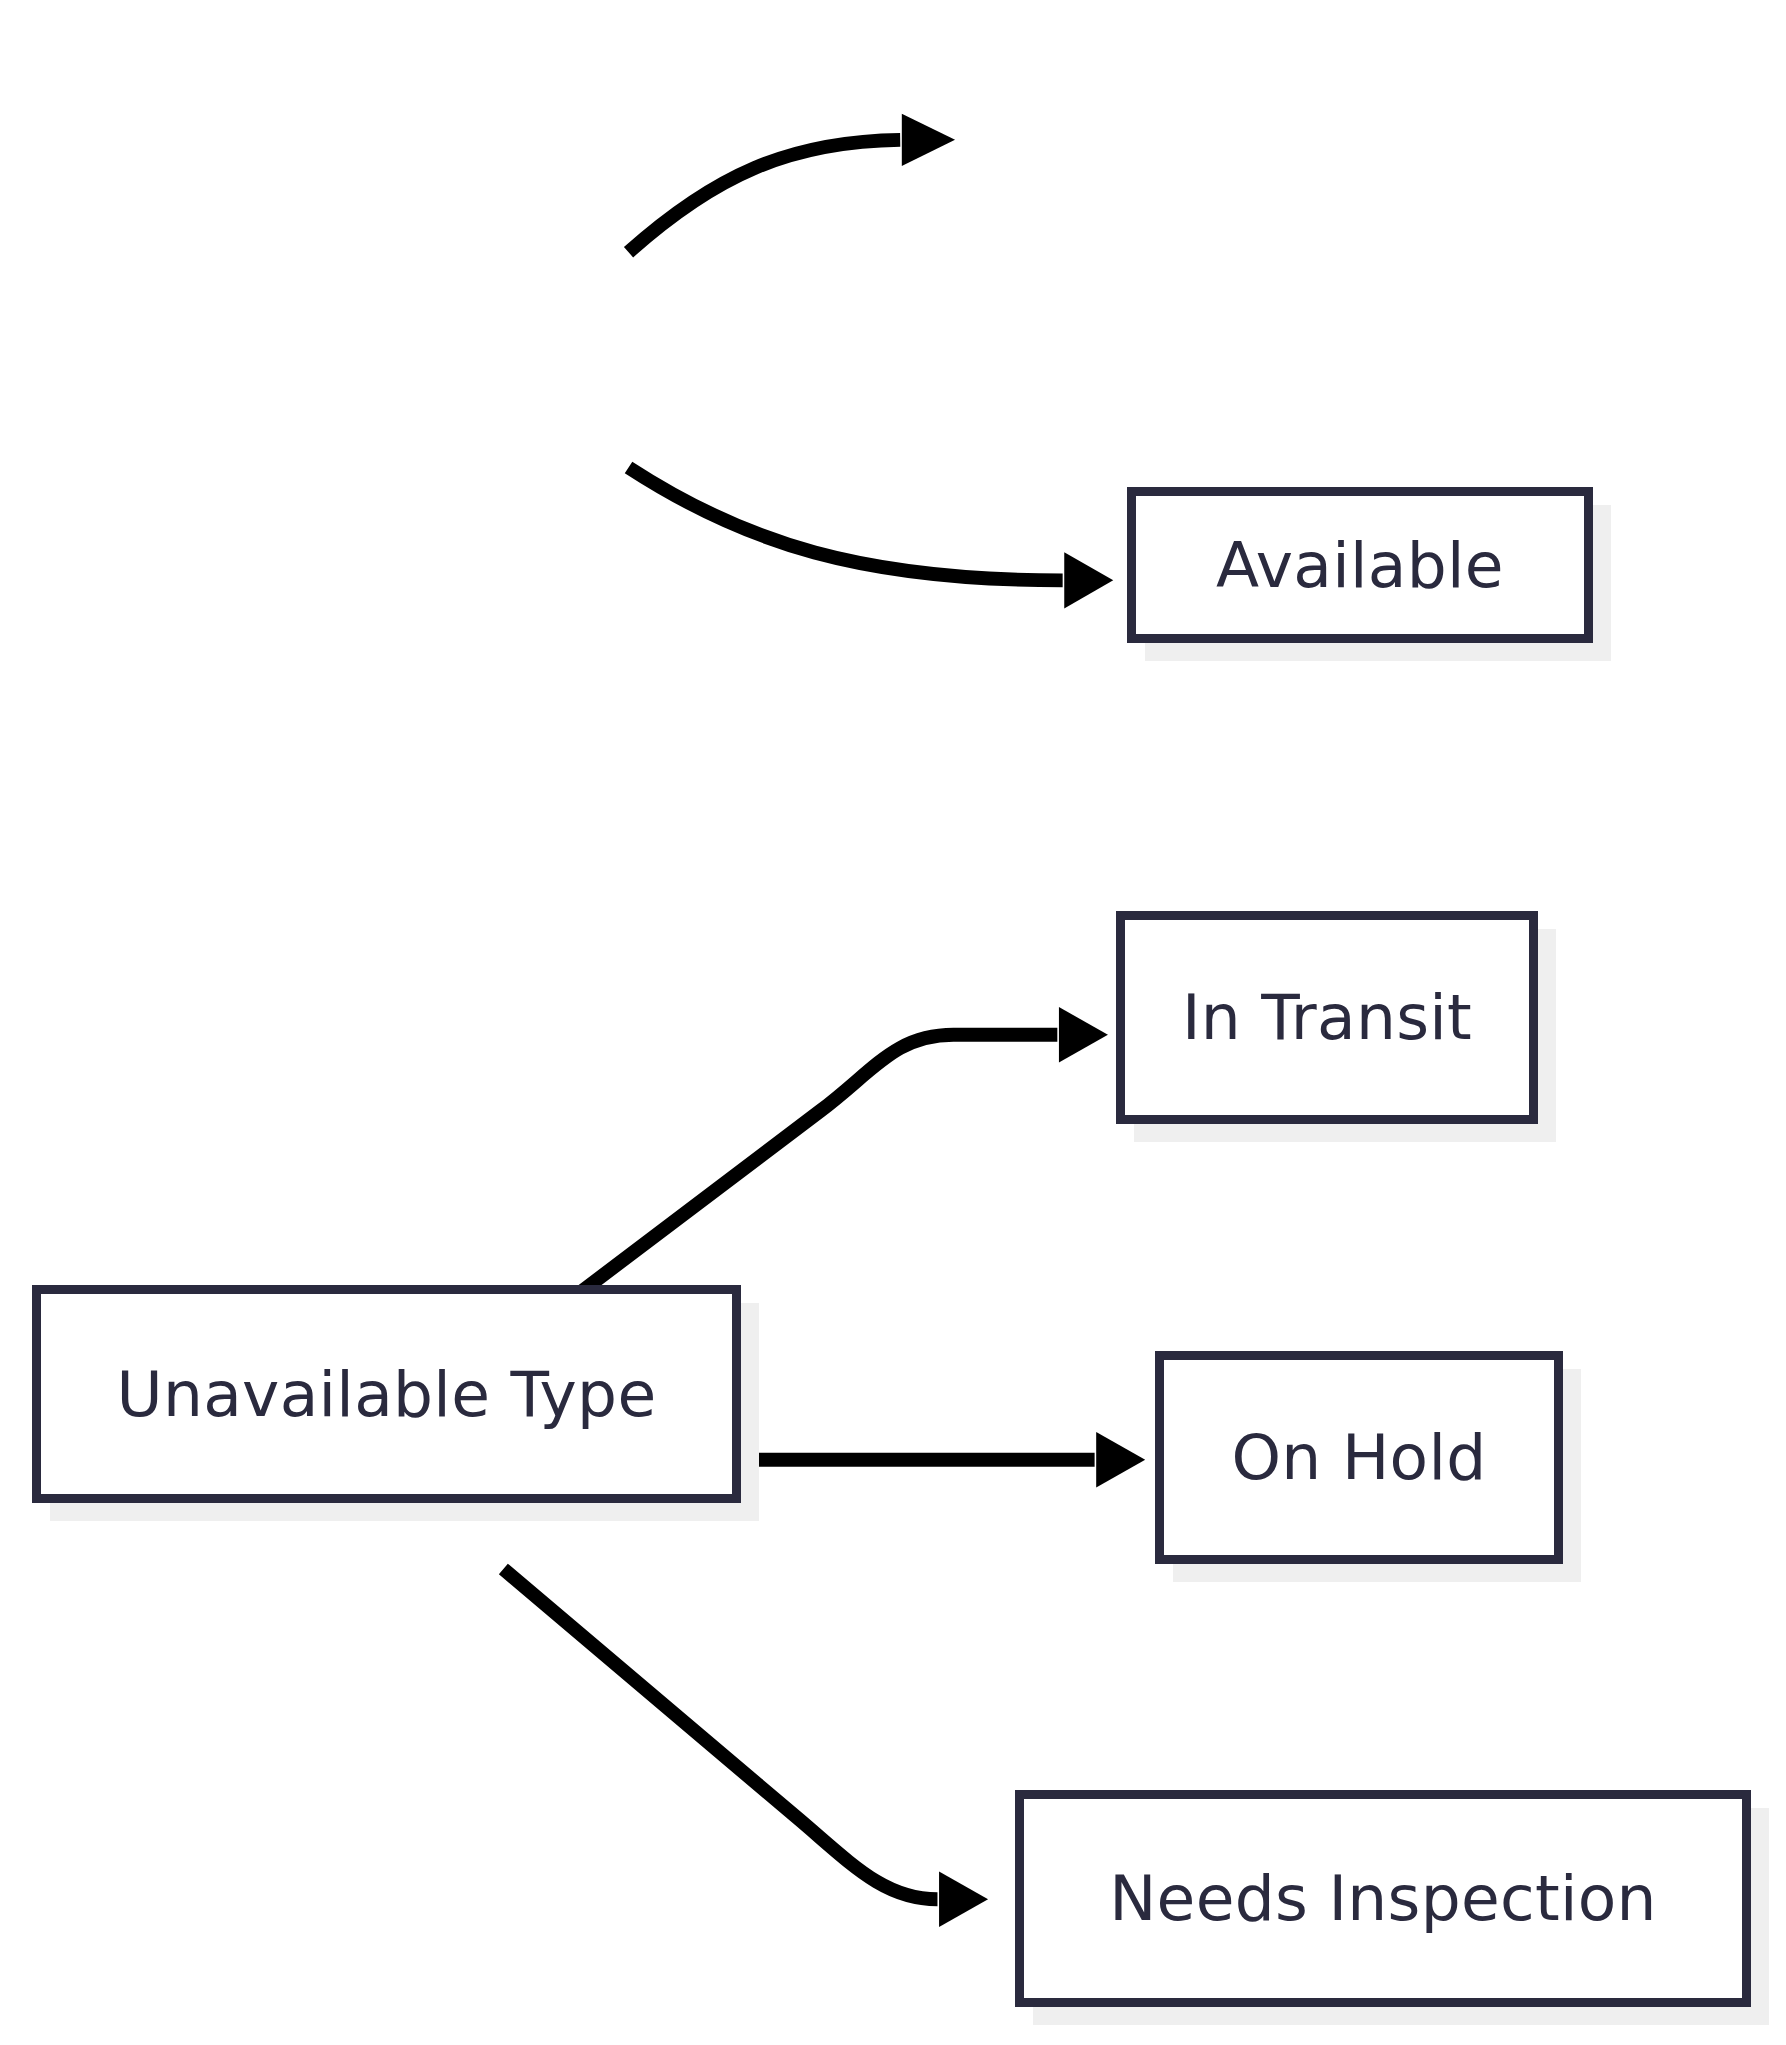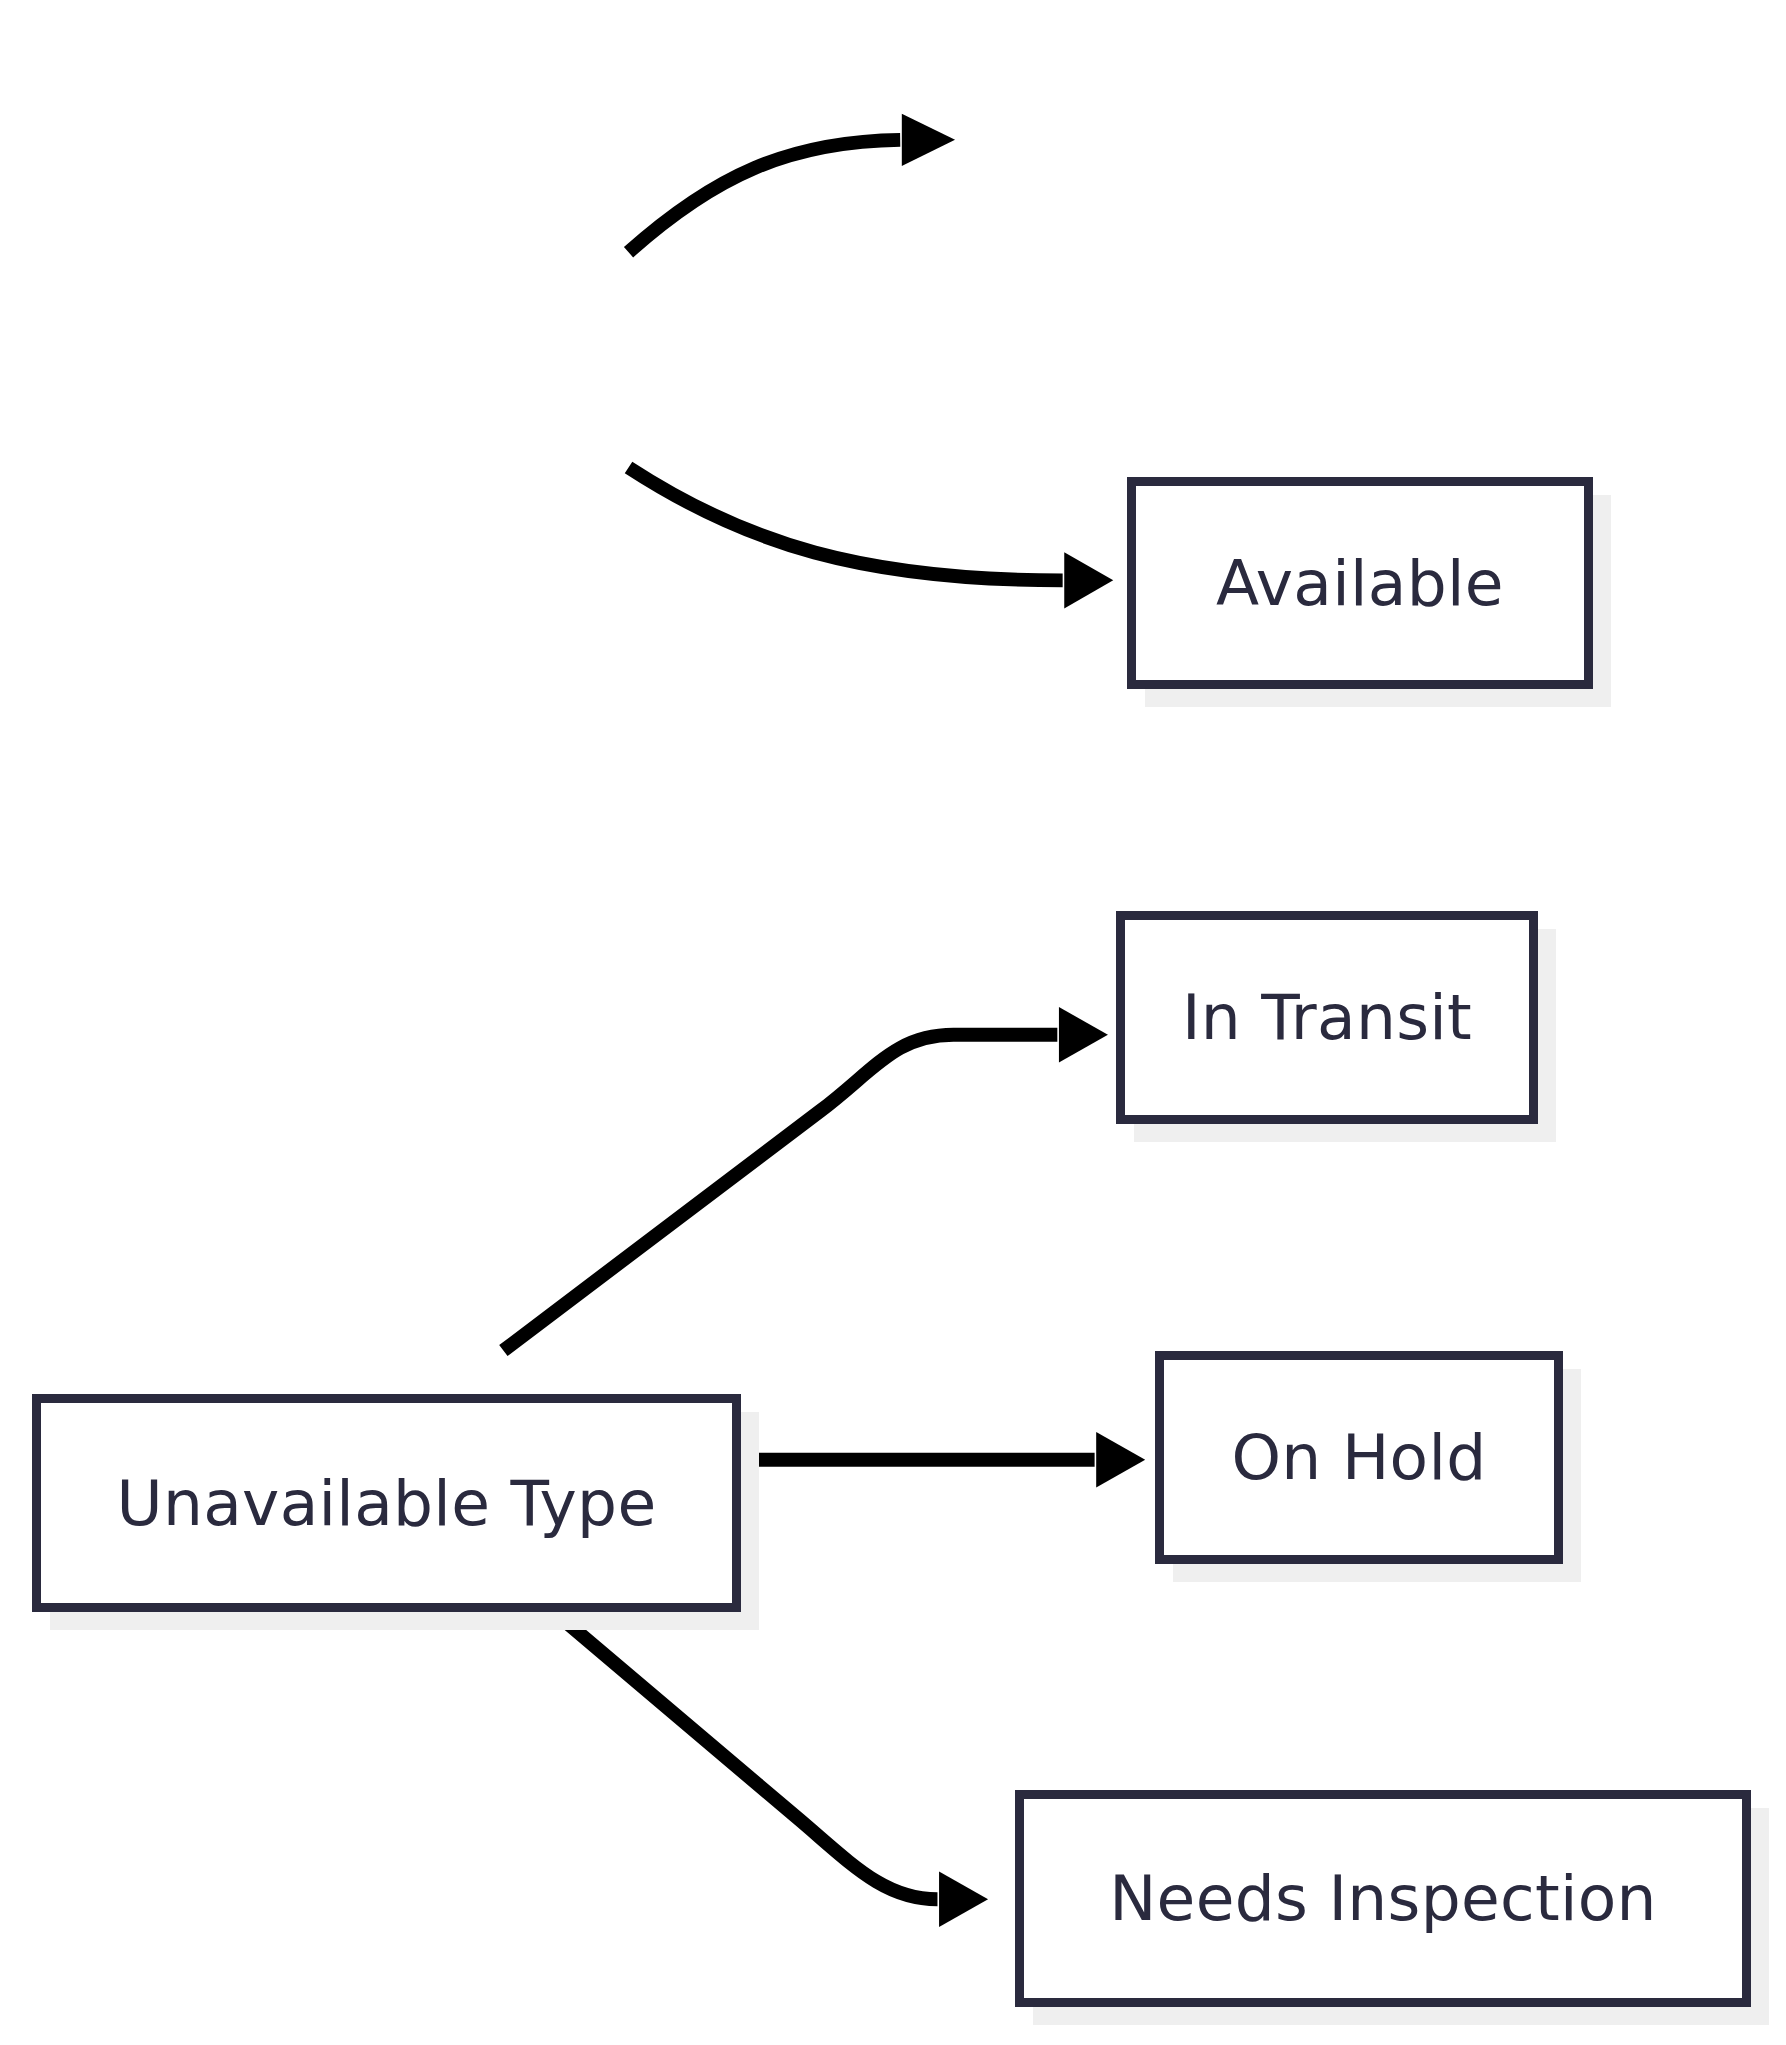--- a/index.html
+++ b/index.html
@@ -44,22 +44,22 @@
     font-weight: 400;
     color: #2a2a3e;
     line-height: 1;
     letter-spacing: 0.3px;
     white-space: nowrap;
     user-select: none;
   }
   
   #node-available-type   { left: 71px;  top: 252px;  width: 630px; height: 215px; }
   #node-ready-shipment   { left: 963px; top: 32px;   width: 786px; height: 217px; }
-  #node-available        { left: 1127px; top: 477px;  width: 466px;  height: 212px; }
-  #node-unavailable-type { left: 32px;   top: 1394px; width: 709px; height: 218px; align-items: center; }
+  #node-available        { left: 1127px; top: 487px;  width: 466px;  height: 156px; }
+  #node-unavailable-type { left: 32px;   top: 1285px; width: 709px; height: 218px; align-items: center; }
   #node-in-transit       { left: 1116px; top: 911px; width: 422px;  height: 213px; }
   #node-on-hold          { left: 1155px; top: 1351px; width: 408px;  height: 213px; }
   #node-needs-inspection { left: 997px; top: 1790px; width: 736px; height: 217px; margin-left: 18px; }
 </style>
 </head>
 <body>
 
 <div id="diagram-root">
 
   <svg id="flow-svg" viewBox="0 0 3353 3840" xmlns="http://www.w3.org/2000/svg">

